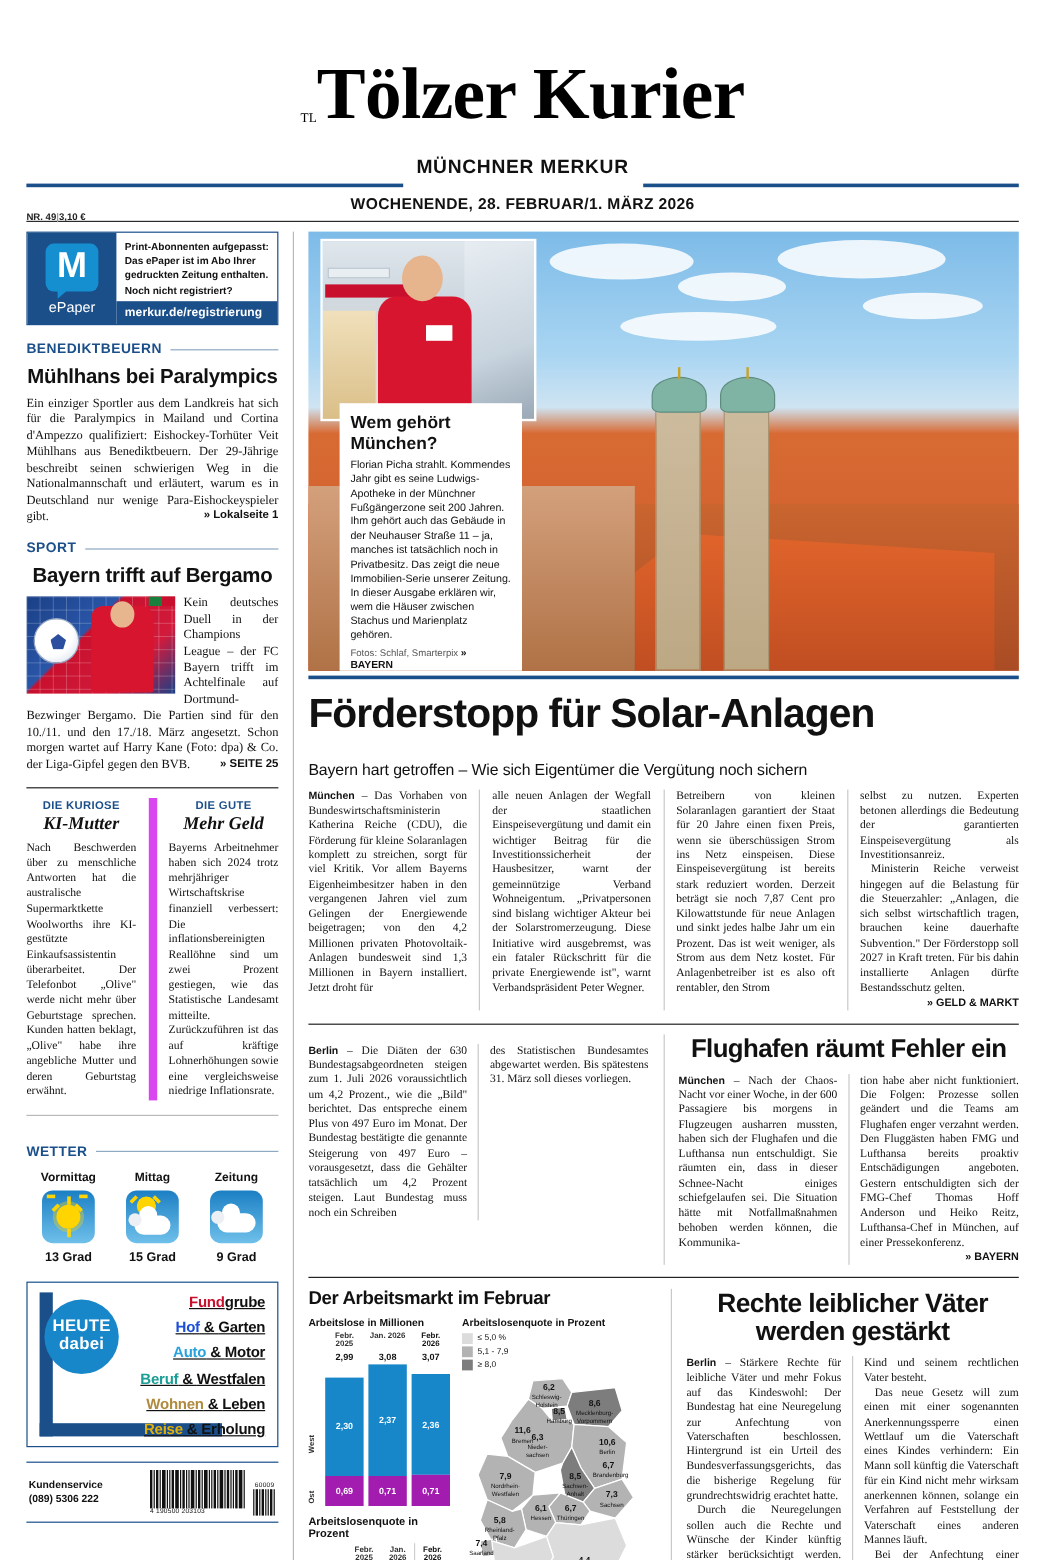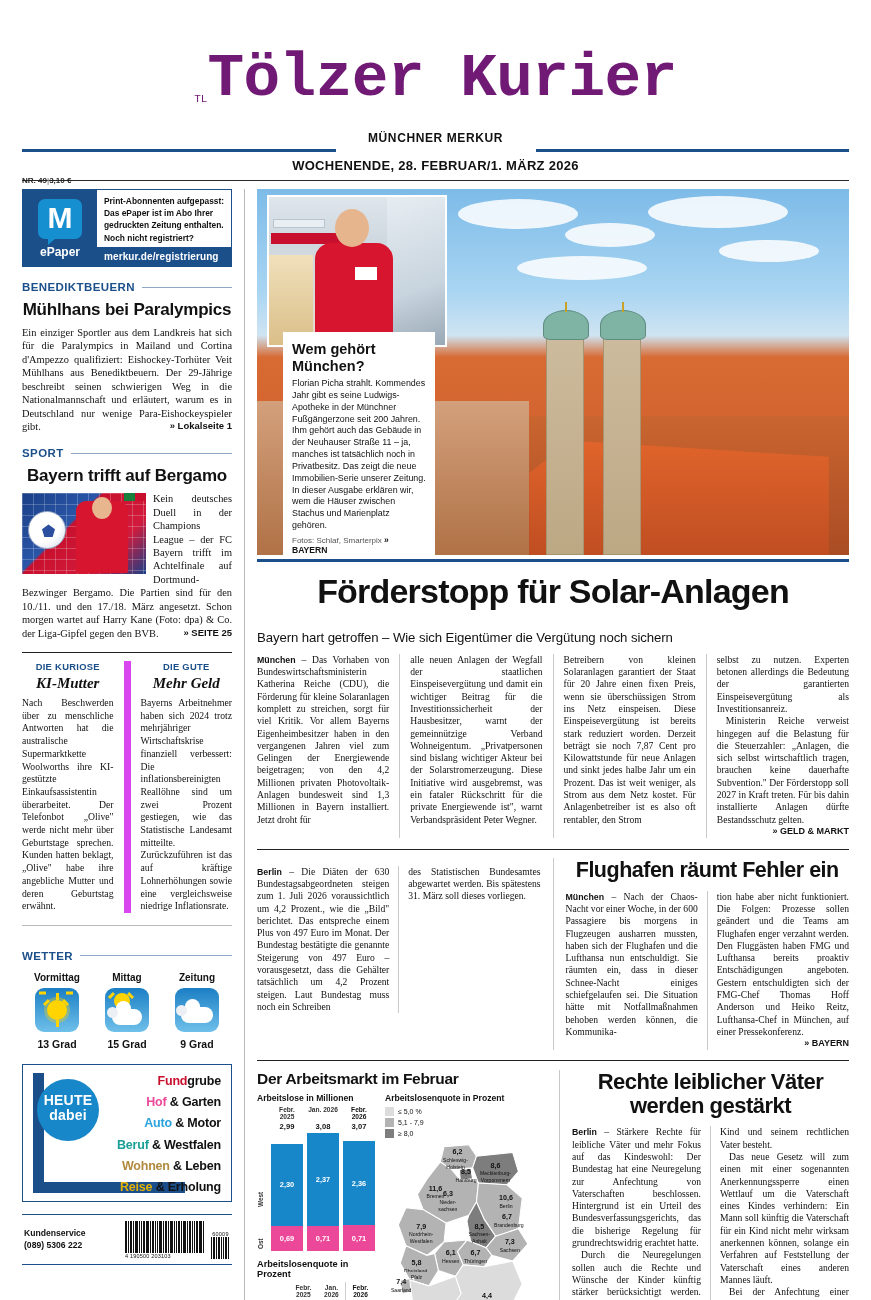--- a/index.html
+++ b/index.html
@@ -9,41 +9,41 @@
     font-family: "Liberation Sans", sans-serif;
     color: #111;
     overflow: hidden;
     position: relative;
   }
   .page { width: 871px; height: 1300px; position: relative; padding: 0 22px; }
 
   
   .masthead { text-align: center; padding-top: 48px; }
   .masthead-title {
-    font-family: Liberation Mono, monospace;
+    font-family: Liberation Serif, serif;
     font-weight: bold;
     font-size: 61px;
     letter-spacing: -0.5px;
     line-height: 1;
-    color: #701a75;
+    color: #000000;
     position: relative;
     display: inline-block;
     text-align: right;
   }
   .masthead-title .tl-mark {
     font-size: 11px;
     vertical-align: bottom;
     position: relative;
     top: -4px;
     letter-spacing: 0;
     font-weight: normal;
   }
   .masthead-sub {
     margin-top: 22px;
-    font-size: 12px;
+    font-size: 16px;
     font-weight: bold;
     letter-spacing: 0.6px;
     color: #111;
   }
   .rule-row {
     display: flex; align-items: center; gap: 10px;
     margin-top: 4px;
   }
   .rule-line { flex: 1; height: 3px; background: #1b4f8a; }
   .masthead-date {
@@ -81,21 +81,21 @@
   .epaper-logo .m-badge {
     width: 44px; height: 40px; background: #168fd0; border-radius: 7px;
     color: #fff; font-size: 30px; font-weight: bold; line-height: 38px; text-align: center;
     position: relative;
     font-family: "Liberation Sans", sans-serif;
   }
   .epaper-logo .m-badge:after {
     content: ""; position: absolute; bottom: -6px; left: 10px;
     border-left: 8px solid #168fd0; border-bottom: 7px solid transparent;
   }
-  .epaper-logo .ep-word { font-size: 12px; font-weight: bold; margin-top: 6px; }
+  .epaper-logo .ep-word { font-size: 12px; font-weight: normal; margin-top: 6px; }
   .epaper-right { flex: 1; display: flex; flex-direction: column; }
   .epaper-text {
     flex: 1; padding: 5px 6px 2px 7px; font-size: 8.4px; font-weight: bold;
     line-height: 1.45; color: #111;
   }
   .epaper-url {
     background: #1b4f8a; color: #fff; font-size: 10px; font-weight: bold;
     padding: 4px 7px; letter-spacing: 0.1px;
   }
 
@@ -205,21 +205,21 @@
     position: absolute; left: 10px; top: 8px; width: 152px; height: 120px;
     border-left: 11px solid #1b4f8a; border-bottom: 11px solid #1b4f8a;
   }
   .heute-circle {
     position: absolute; left: 14px; top: 14px; width: 62px; height: 62px; border-radius: 50%;
     background: #1787c9; color: #fff; text-align: center;
     font-size: 14px; font-weight: bold; line-height: 1.05; padding-top: 14px;
     letter-spacing: 0.2px;
   }
   .heute-circle small { display:block; font-size: 14px; font-weight: bold; }
-  .heute-list { position: absolute; right: 10px; top: 9px; text-align: right; }
+  .heute-list { position: absolute; right: 10px; top: 9px; text-align: right; text-decoration: underline; }
   .heute-item { font-size: 12.5px; font-weight: bold; margin-bottom: 7.2px; letter-spacing: -0.2px; }
   .heute-item .b { color: #111; }
 
   
   .service {
     margin-top: 12px; border-top: 1.4px solid #1b4f8a; border-bottom: 1.4px solid #1b4f8a;
     padding: 6px 2px 5px; display: flex; align-items: center; justify-content: space-between;
   }
   .service-text { font-size: 8.6px; font-weight: bold; line-height: 1.35; }
   .barcode { display: flex; align-items: flex-end; gap: 6px; }
@@ -307,21 +307,21 @@
   }
   .caption-head { font-size: 14.5px; font-weight: bold; line-height: 1.14; margin-bottom: 4px; }
   .caption-body { font-size: 8.9px; line-height: 1.33; }
   .caption-credit { font-size: 8px; margin-top: 3px; color: #555; }
   .caption-credit b { color: #111; font-size: 8.6px; }
 
   .hero-rule { height: 3px; background: #1b4f8a; margin-top: 4px; }
 
   
   .lead-head {
-    font-size: 34px; font-weight: bold; text-align: center;
+    font-size: 34px; font-weight: bold; text-align: left;
     margin-top: 12px; letter-spacing: -0.8px; line-height: 1.02;
   }
   .lead-sub {
     font-size: 13.2px; text-align: left; margin-top: 21px; letter-spacing: -0.1px;
   }
   .lead-cols {
     display: flex; gap: 10px; margin-top: 9px;
   }
   .lead-cols .c { flex: 1; }
   .lead-cols .c + .c { border-left: 1px solid #c9c9c9; padding-left: 10px; }
@@ -360,21 +360,21 @@
   .bars-body { display: flex; gap: 4px; padding-left: 14px; height: 118px; position: relative; margin-top: 2px; }
   .bar-axis { position: absolute; left: 0; top: 0; bottom: 0; width: 12px; }
   .bar-axis .ax {
     position: absolute; left: 0; font-size: 6.4px; font-weight: bold; color: #333;
     transform: rotate(-90deg); transform-origin: left top; white-space: nowrap;
   }
   .bar-axis .ax.west { top: 74px; }
   .bar-axis .ax.ost { top: 116px; }
   .bar { flex: 1; display: flex; flex-direction: column; justify-content: flex-end; }
   .seg-west { background: #1787c9; color: #fff; font-size: 7.4px; font-weight: bold; text-align: center; display:flex; align-items:center; justify-content:center;}
-  .seg-ost { background: #ec4899; color: #fff; font-size: 7.4px; font-weight: bold; text-align: center; display:flex; align-items:center; justify-content:center;}
+  .seg-ost { background: #a21caf; color: #fff; font-size: 7.4px; font-weight: bold; text-align: center; display:flex; align-items:center; justify-content:center;}
 
   .quote-table { margin-top: 8px; }
   .qt-title { font-size: 9.2px; font-weight: bold; margin-bottom: 3px; }
   .qt { width: 118px; border-collapse: collapse; font-size: 7.2px; }
   .qt th, .qt td { padding: 2.5px 2px; text-align: center; border-bottom: 1px solid #cfcfcf; }
   .qt th { font-size: 6.6px; font-weight: bold; color: #333; }
   .qt th.cur, .qt td.cur { font-weight: bold; color: #111; border-left: 1px solid #cfcfcf; }
   .qt td.rowlab {
     font-size: 6.2px; font-weight: bold; width: 12px; color: #333;
   }
@@ -525,21 +525,21 @@
       </div>
 
       <div class="heute">
         <div class="heute-frame"></div>
         <div class="heute-circle">
           <span>HEUTE</span>
           <small>dabei</small>
         </div>
         <div class="heute-list">
           <div class="heute-item"><span style="color:#c8102e">Fund</span><span class="b">grube</span></div>
-          <div class="heute-item"><span style="color:#ec4899">Hof</span><span> &amp; </span><span class="b">Garten</span></div>
+          <div class="heute-item"><span style="color:#1d4ed8">Hof</span><span> &amp; </span><span class="b">Garten</span></div>
           <div class="heute-item"><span style="color:#29a3dc">Auto</span><span> &amp; </span><span class="b">Motor</span></div>
           <div class="heute-item"><span style="color:#1a9e96">Beruf</span><span> &amp; </span><span class="b">Westfalen</span></div>
           <div class="heute-item"><span style="color:#b08a3e">Wohnen</span><span> &amp; </span><span class="b">Leben</span></div>
           <div class="heute-item"><span style="color:#e2b007">Reise</span><span> &amp; </span><span class="b">Erholung</span></div>
         </div>
       </div>
 
       <div class="service">
         <div class="service-text">
           <div>Kundenservice</div>

